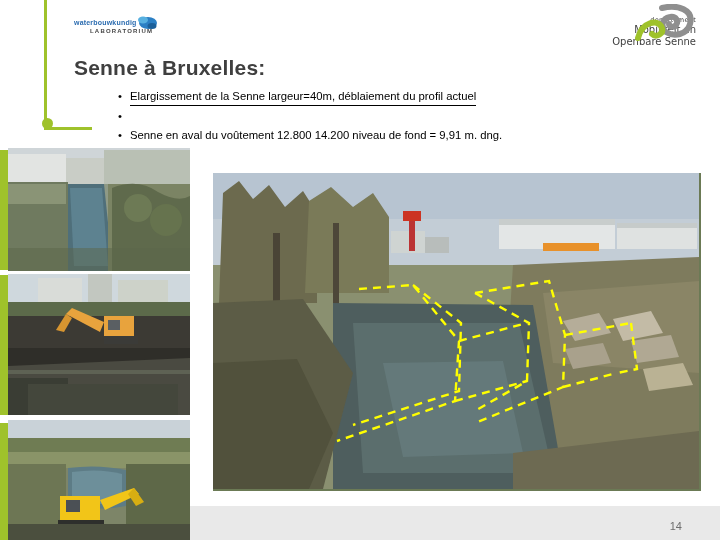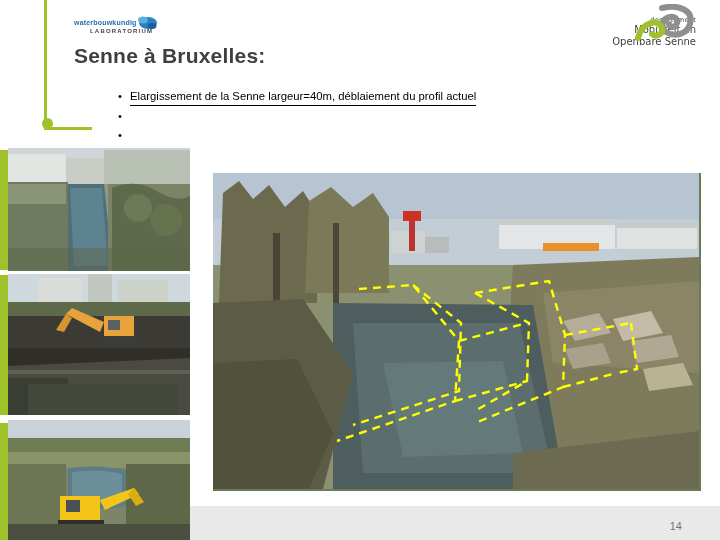--- a/index.html
+++ b/index.html
@@ -64,21 +64,21 @@
   }
   .logo-right .mob{
     font-family:"DejaVu Sans", sans-serif;
     font-size:10px;color:#3f3f3f;line-height:11.5px;margin:0;
   }
   .logo-right .swirl{
     position:absolute;right:0px;top:-12px;width:64px;height:40px;
   }
   
   .title{
-    position:absolute;left:74px;top:44px;
+    position:absolute;left:74px;top:56px;
     font-size:21px;font-weight:bold;color:#3f3f3f;
     letter-spacing:.2px;
   }
   .bullets{
     position:absolute;left:118px;top:88px;width:500px;
     font-size:11.3px;color:#000;line-height:17px;
   }
   .bullets .row{display:flex;align-items:flex-start;margin-bottom:2px;}
   .bullets .dot{width:12px;flex:0 0 12px;color:#000;}
   .bullets .b1 span{border-bottom:1px solid #000;}
@@ -136,20 +136,21 @@
 <div class="bullets">
   <div class="row b1">
     <div class="dot">•</div>
     <span>Elargissement de la Senne largeur=40m, déblaiement du profil actuel</span>
   </div>
   <div class="row">
     <div class="dot">•</div>
   </div>
   <div class="row">
     <div class="dot">•</div>
+    <span>Senne en aval du voûtement 12.800 14.200  niveau de fond = 9,91 m. dng.</span>
   </div>
 </div>
 
 <div class="photo ph1">
   <svg width="182" height="123" viewBox="0 0 182 123">
     <rect width="182" height="123" fill="#8f9a86"></rect>
     <rect x="0" y="0" width="182" height="34" fill="#cfd5d8"></rect>
     <rect x="0" y="6" width="58" height="30" fill="#e2e4e2"></rect>
     <rect x="58" y="10" width="40" height="26" fill="#c9cdc6"></rect>
     <rect x="96" y="2" width="86" height="34" fill="#b9c0b4"></rect>

